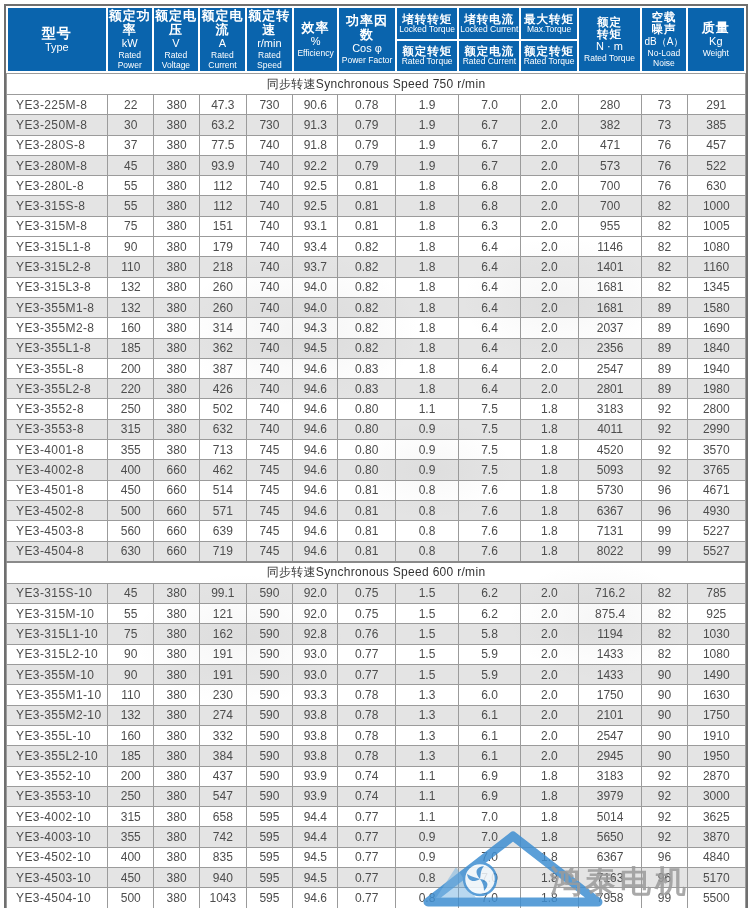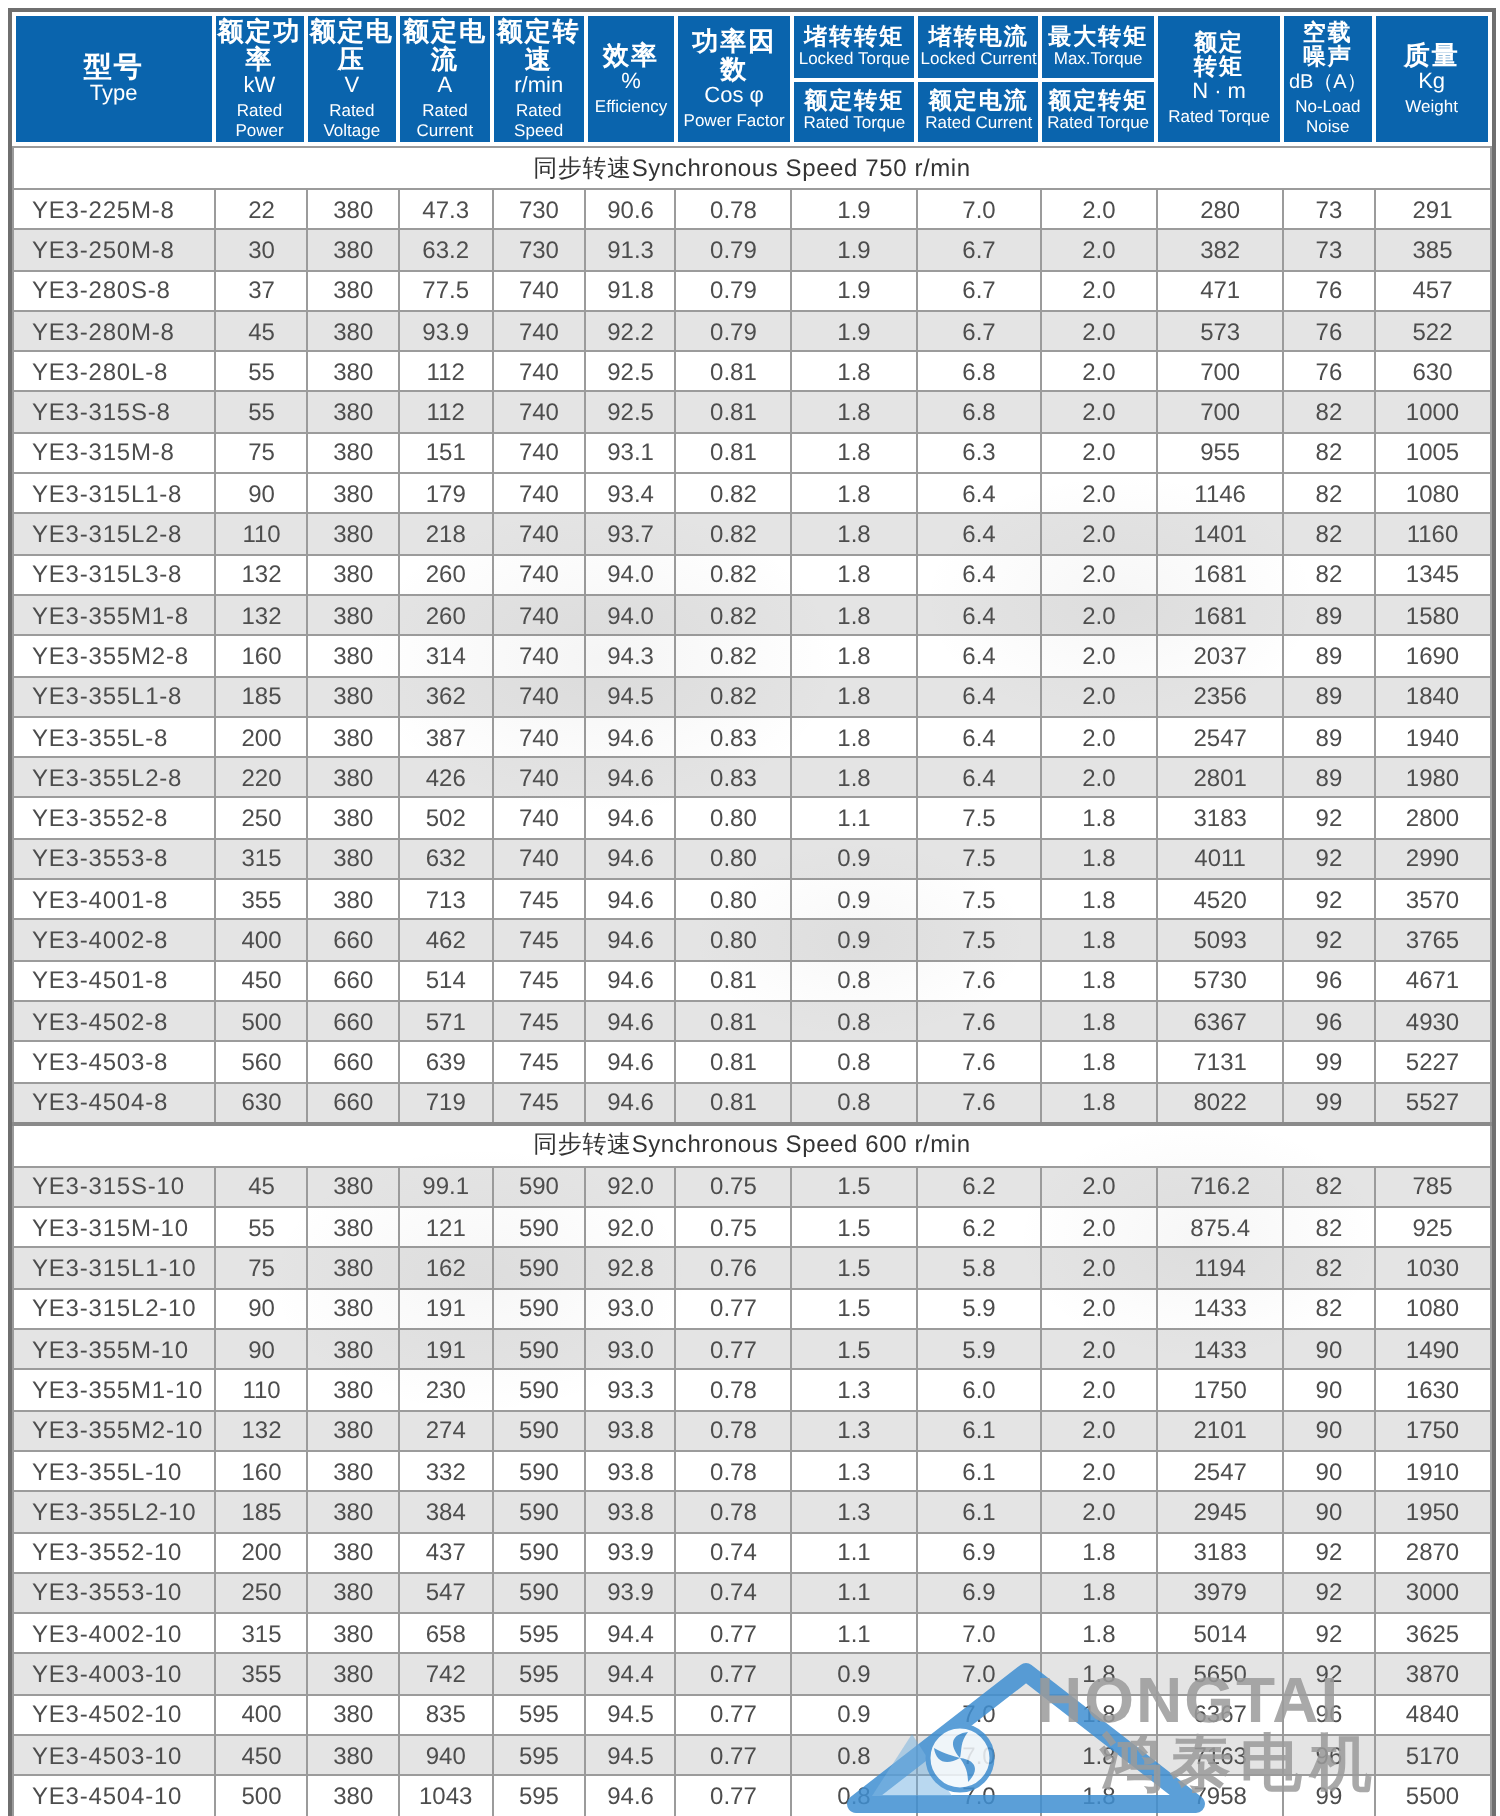--- a/index.html
+++ b/index.html
@@ -800,15 +800,14 @@
 
 <div class="logo">
   <svg class="tri" width="190" height="78" viewBox="0 0 190 78">
     <polygon points="95,6 10,72 180,72" fill="none" stroke="#3f8fd2" stroke-width="9" stroke-linejoin="round"></polygon>
     <polygon points="18,68 58,68 38,37" fill="#6aabde" opacity="0.55"></polygon>
     <circle cx="62" cy="49" r="16" fill="#f2f8fd" stroke="#3f8fd2" stroke-width="2.5"></circle>
     <path d="M62,49 C56,42 58,37 66,36 C62,41 63,45 62,49 Z" fill="#3f8fd2"></path>
     <path d="M62,49 C70,50 72,55 66,61 C66,55 64,52 62,49 Z" fill="#3f8fd2"></path>
     <path d="M62,49 C55,53 50,51 49,44 C54,47 59,48 62,49 Z" fill="#3f8fd2"></path>
   </svg>
-  <div class="brand-en">HONGTAI</div>
   <div class="brand-zh">鸿泰电机</div>
 </div>
 
 </body></html>

